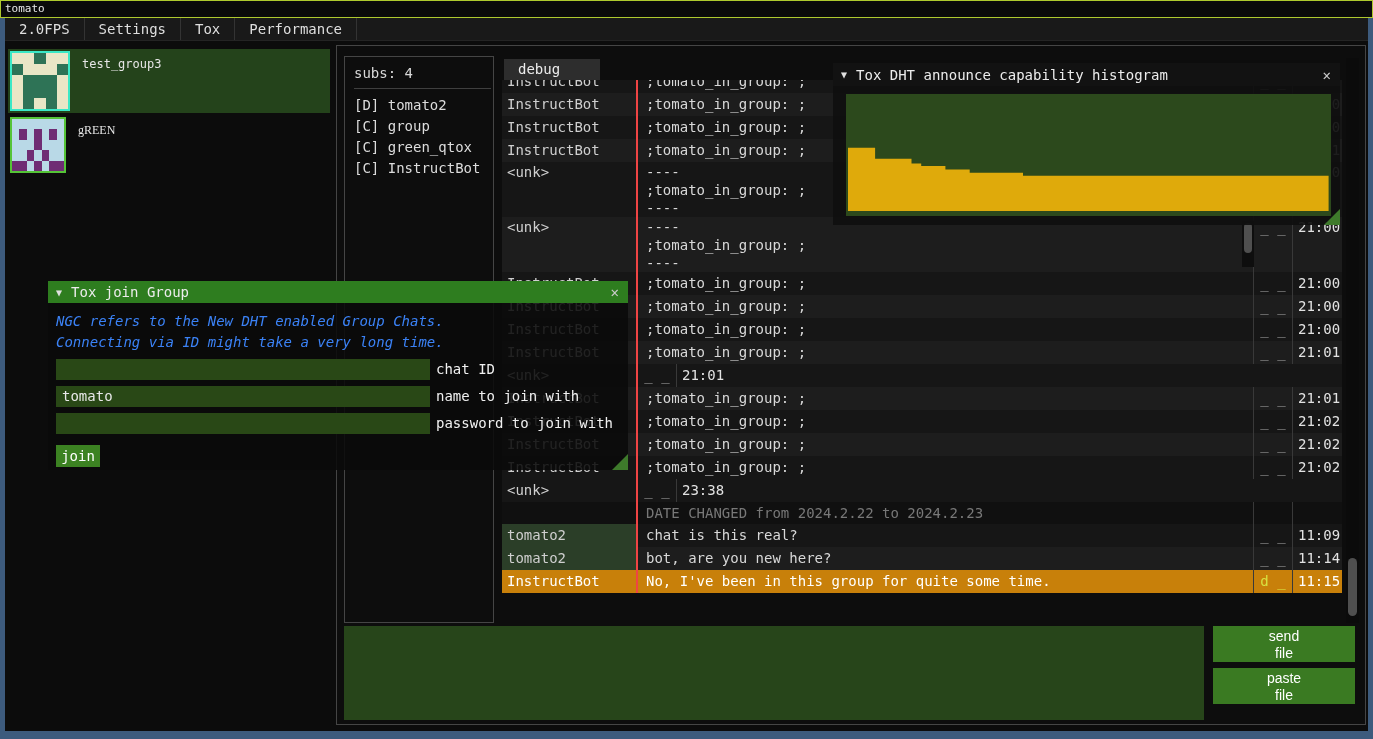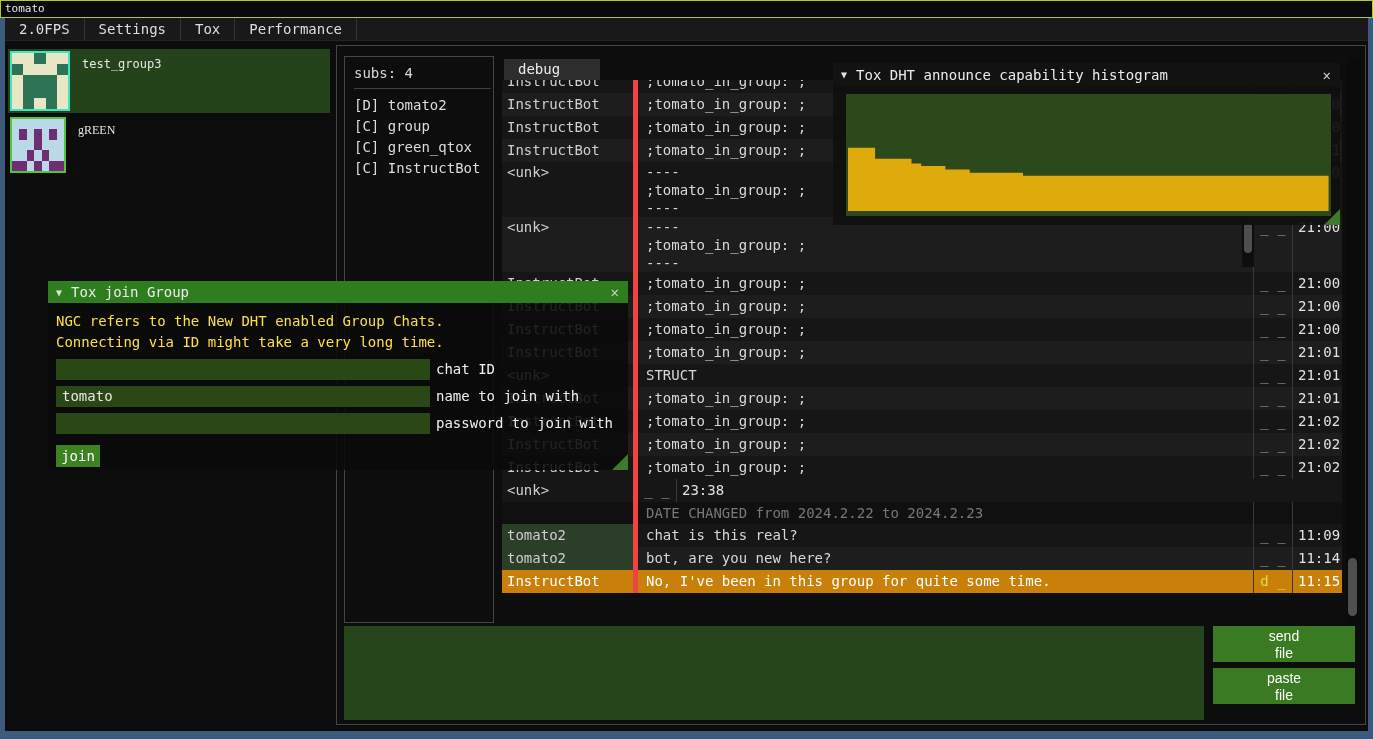--- a/index.html
+++ b/index.html
@@ -37,21 +37,21 @@
   .row { display:flex; height:23px; font-size:14px; }
   .row.even { background:#161616; } .row.odd { background:#1d1d1d; }
   .row.system { background:#101010; color:#787878; height:22px; }
   .row.system .c-msg { color:#787878; }
   .row.highlight { background:#c8800a; }
   .row.highlight .cell { color:#ffffff; }
   .row.highlight .c-flags { color:#d8e040; }
   .row.tall { height:55px; }
   .cell { line-height:22px; overflow:hidden; white-space:pre-line; }
   .tall .cell { line-height:18px; padding-top:1px; }
-  .c-name { width:136px; padding-left:5px; border-right:5px solid #ef4444; color:#cfcfcf; }
+  .c-name { width:136px; padding-left:5px; border-right:2px solid #ef4444; color:#cfcfcf; }
   .c-name.name-green { background:#2b3e28; }
   .c-msg  { width:616px; padding-left:8px; border-right:1px solid #393939; }
   .c-flags{ width:39px; text-align:center; color:#9a9a9a; border-right:1px solid #393939; }
   .c-time { width:49px; padding-left:5px; color:#e2e2e2; }
   .scrollbar { background:#0b0b0b; }
   .scrollthumb { position:absolute; left:2px; width:9px; background:#4f4f4f; border-radius:5px; }
   #main-scrollbar { left:1009px; top:12px; width:13px; height:565px; }
   #cell-scrollbar { left:740px; top:163px; width:12px; height:46px; background:#0e0e0e; z-index:2; }
   #cell-scrollbar .scrollthumb { width:8px; }
   
@@ -66,21 +66,21 @@
   .collapse-arrow { font-size:10px; margin:0 9px 0 8px; color:#e0e0e0; }
   .close-x { margin-left:auto; margin-right:9px; font-size:14px; color:#cccccc; cursor:pointer; }
   #hist-window { left:833px; top:63px; width:507px; height:162px; }
   #hist-window .fwin-title { background:#121212; }
   #hist-body { position:relative; height:139px; background:rgba(15,15,15,0.93); }
   #hist-plot { position:absolute; left:13px; top:8px; width:485px; height:122px; background:#2c491c; }
   #join-window { left:48px; top:281px; width:580px; height:189px; z-index:6; }
   #join-window .fwin-title { background:#2e7d1f; height:22px; }
   #join-body { position:relative; height:167px; background:rgba(10,10,10,0.88);
     padding:8px 0 0 8px; font-size:14px; }
-  .join-info { color:#fde047; line-height:21px; }
+  .join-info { color:#3b82f6; line-height:21px;font-style:italic; }
   .join-row { display:flex; align-items:center; margin-top:5px; height:22px; }
   .join-input { width:374px; height:21px; background:#294816; border:none; color:#e8e8e8;
     font:14px "DejaVu Sans Mono",monospace; padding:0 6px; }
   .join-label { color:#f0f0f0; margin-left:6px; }
   #join-btn { margin-top:11px; width:44px; height:22px; background:#3c8222; border:none;
     color:#fff; font:14px "DejaVu Sans Mono",monospace; cursor:pointer; }
   .resize-grip { position:absolute; right:0; bottom:0; width:0; height:0;
     border-left:16px solid transparent; border-bottom:16px solid #3e7a2b; }
 </style>
 </head>
@@ -244,21 +244,20 @@
           <div class="cell c-time">21:00</div>
         </div>
         <div class="row odd">
           <div class="cell c-name">InstructBot</div>
           <div class="cell c-msg">;tomato_in_group: ;</div>
           <div class="cell c-flags">_ _</div>
           <div class="cell c-time">21:01</div>
         </div>
         <div class="row even">
           <div class="cell c-name">&lt;unk&gt;</div>
-          <div class="cell c-msg">STRUCT</div>
           <div class="cell c-flags">_ _</div>
           <div class="cell c-time">21:01</div>
         </div>
         <div class="row odd">
           <div class="cell c-name">InstructBot</div>
           <div class="cell c-msg">;tomato_in_group: ;</div>
           <div class="cell c-flags">_ _</div>
           <div class="cell c-time">21:01</div>
         </div>
         <div class="row even">

